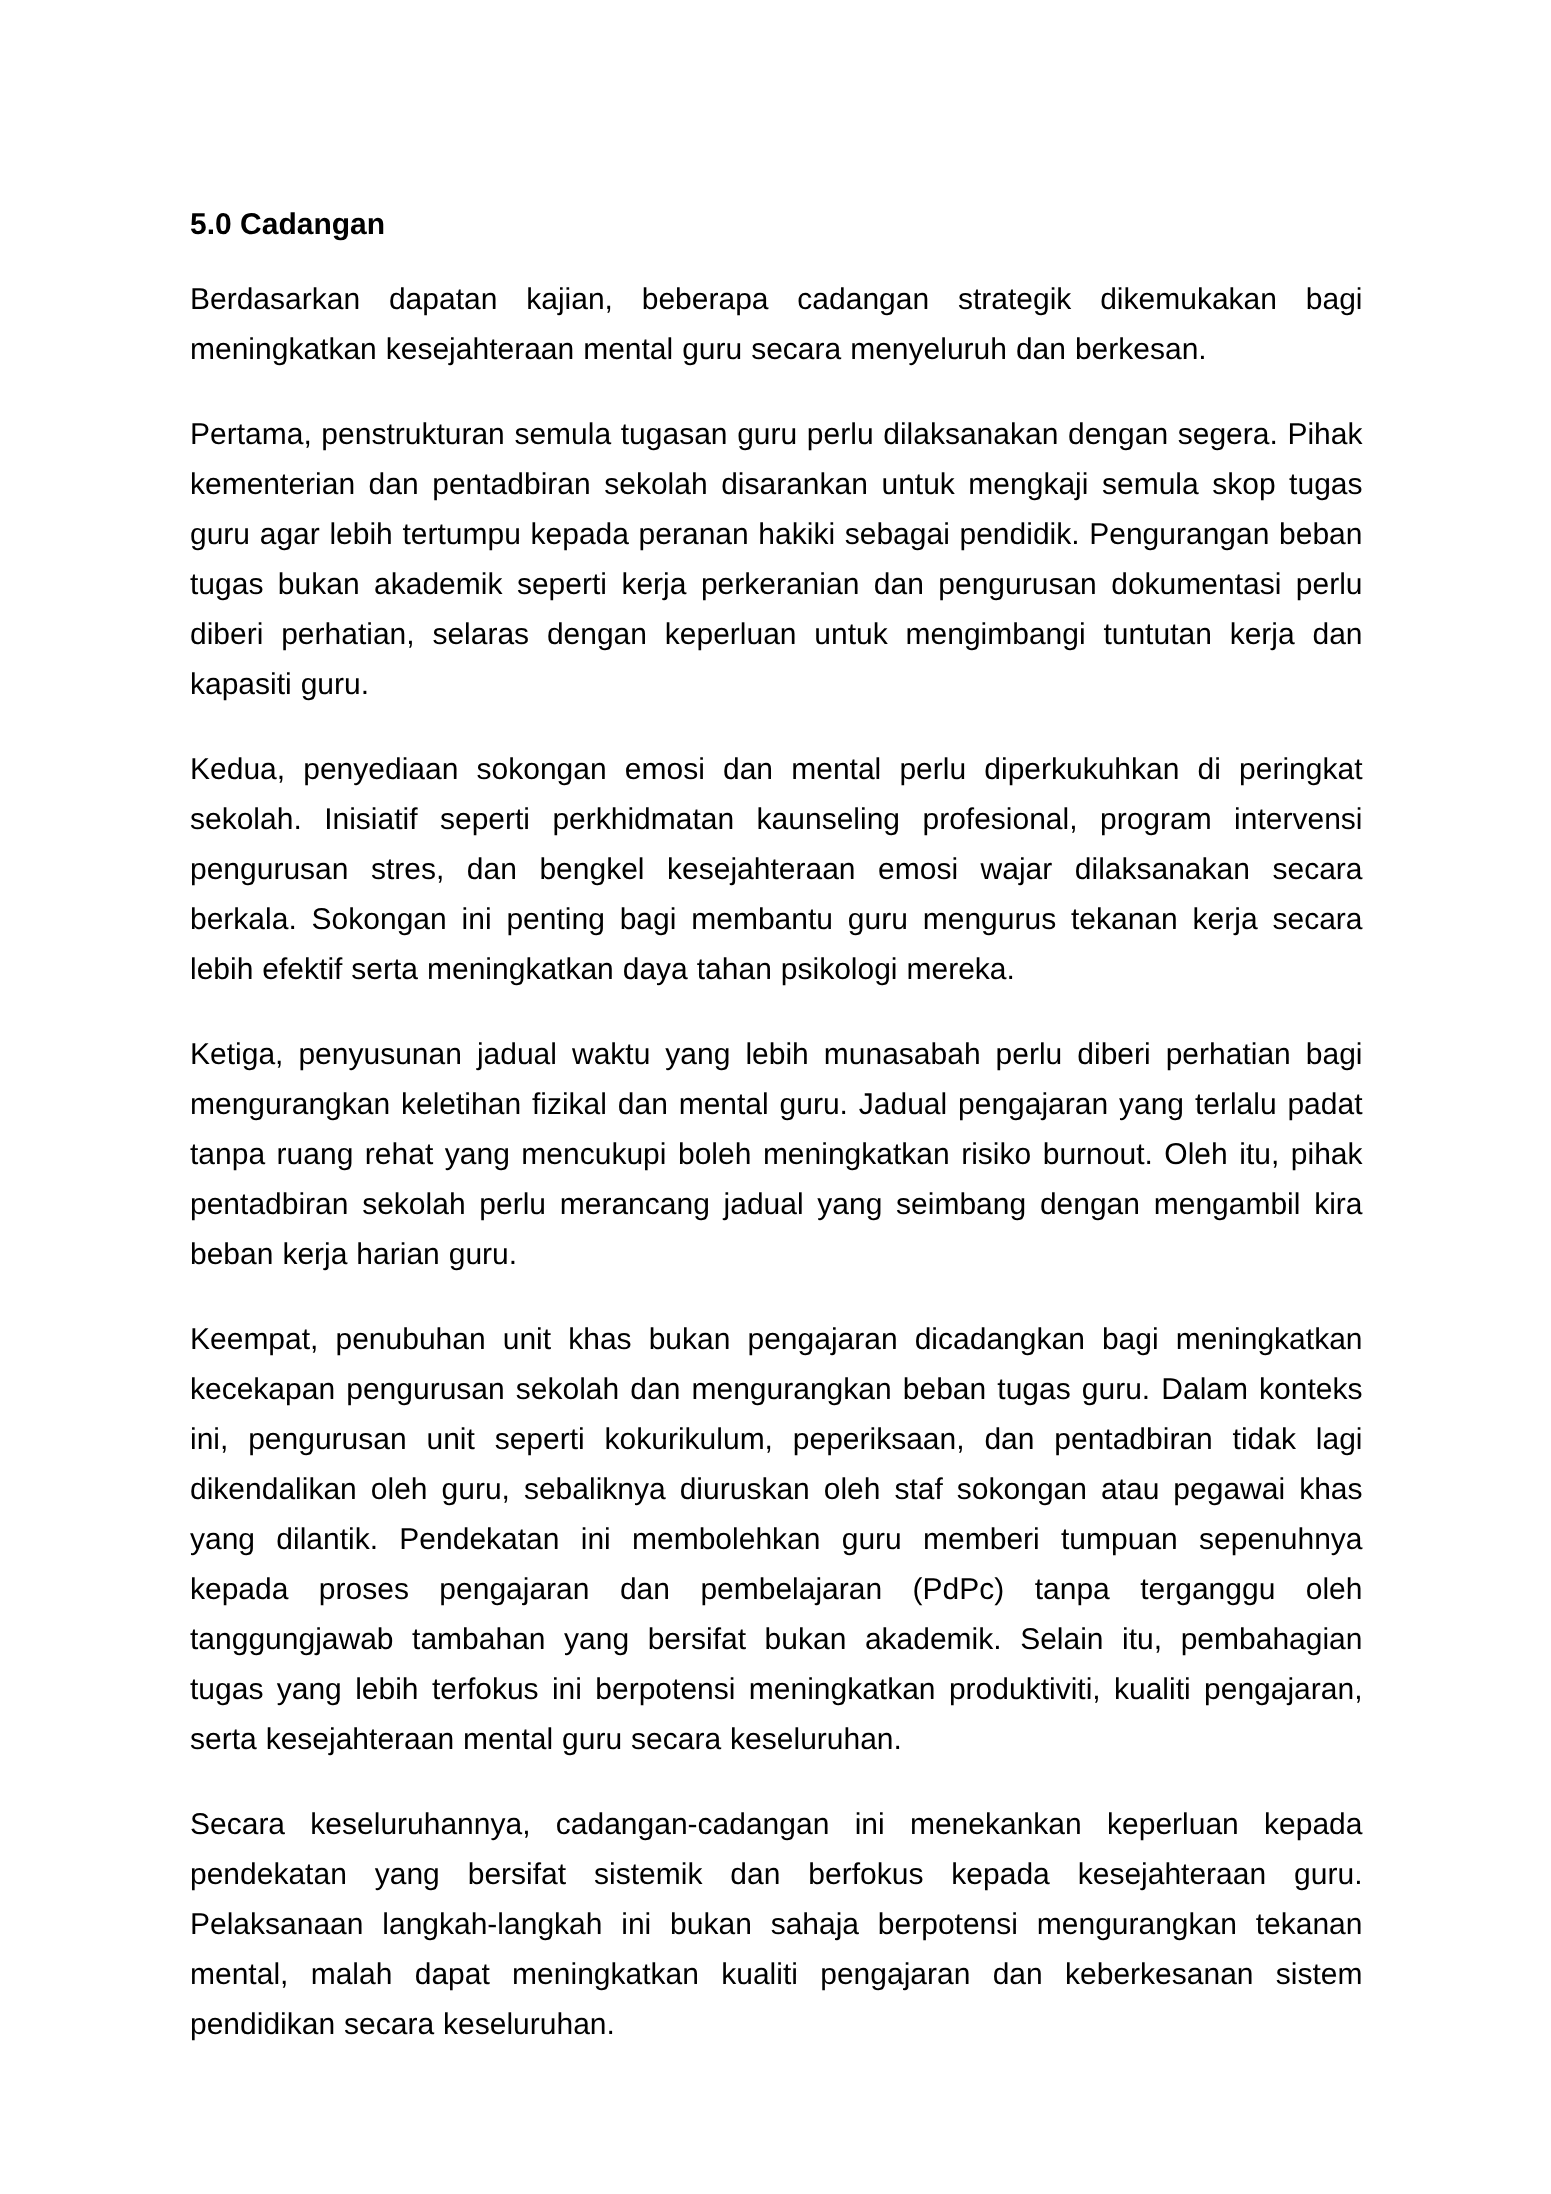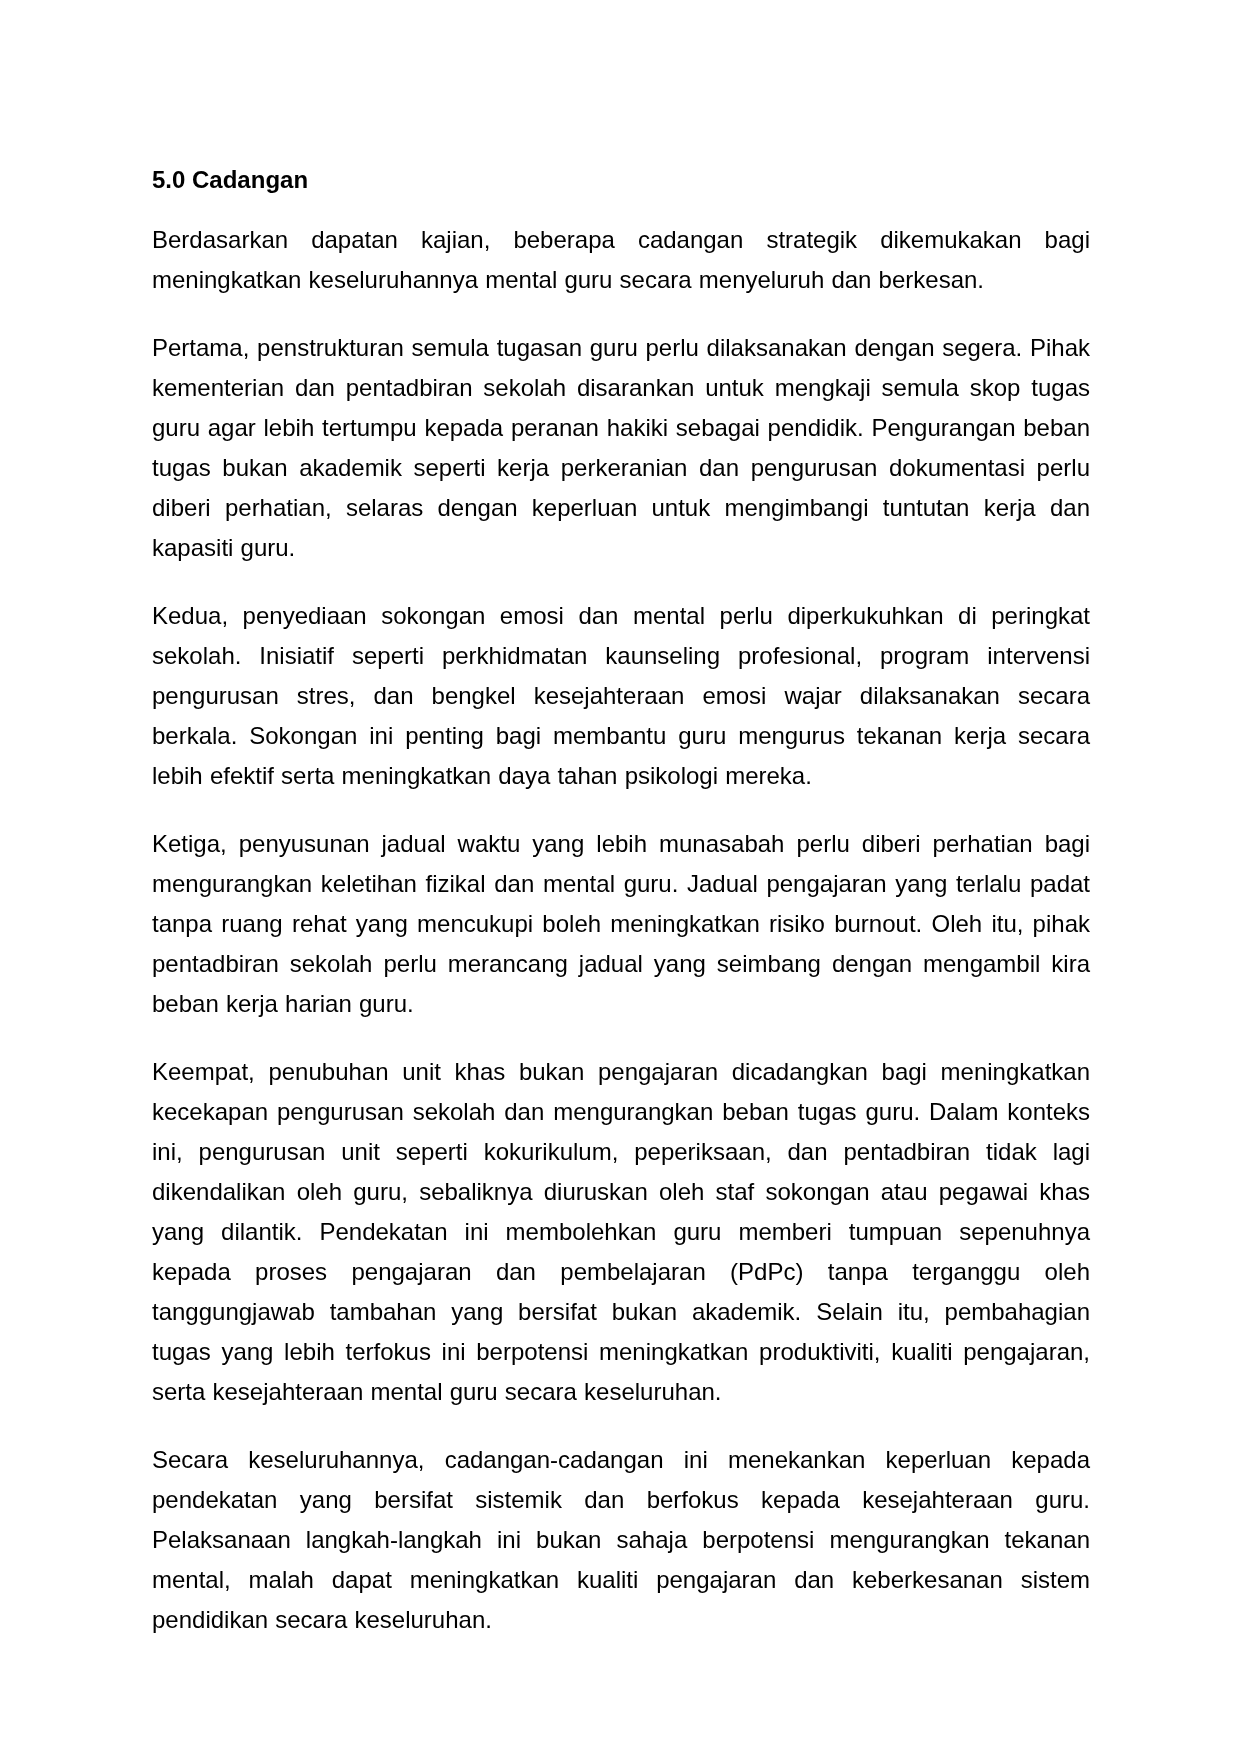--- a/index.html
+++ b/index.html
@@ -33,21 +33,21 @@
     word-spacing: 0.5px;
     hyphens: none;
   }
 </style>
 </head>
 <body>
 
 <div class="page">
   <div class="doc-heading">5.0 Cadangan</div>
 
-  <p class="doc-paragraph">Berdasarkan dapatan kajian, beberapa cadangan strategik dikemukakan bagi meningkatkan keseluruhannya mental guru secara menyeluruh dan berkesan.</p>
+  <p class="doc-paragraph">Berdasarkan dapatan kajian, beberapa cadangan strategik dikemukakan bagi meningkatkan kesejahteraan mental guru secara menyeluruh dan berkesan.</p>
 
   <p class="doc-paragraph">Pertama, penstrukturan semula tugasan guru perlu dilaksanakan dengan segera. Pihak kementerian dan pentadbiran sekolah disarankan untuk mengkaji semula skop tugas guru agar lebih tertumpu kepada peranan hakiki sebagai pendidik. Pengurangan beban tugas bukan akademik seperti kerja perkeranian dan pengurusan dokumentasi perlu diberi perhatian, selaras dengan keperluan untuk mengimbangi tuntutan kerja dan kapasiti guru.</p>
 
   <p class="doc-paragraph">Kedua, penyediaan sokongan emosi dan mental perlu diperkukuhkan di peringkat sekolah. Inisiatif seperti perkhidmatan kaunseling profesional, program intervensi pengurusan stres, dan bengkel kesejahteraan emosi wajar dilaksanakan secara berkala. Sokongan ini penting bagi membantu guru mengurus tekanan kerja secara lebih efektif serta meningkatkan daya tahan psikologi mereka.</p>
 
   <p class="doc-paragraph">Ketiga, penyusunan jadual waktu yang lebih munasabah perlu diberi perhatian bagi mengurangkan keletihan fizikal dan mental guru. Jadual pengajaran yang terlalu padat tanpa ruang rehat yang mencukupi boleh meningkatkan risiko burnout. Oleh itu, pihak pentadbiran sekolah perlu merancang jadual yang seimbang dengan mengambil kira beban kerja harian guru.</p>
 
   <p class="doc-paragraph">Keempat, penubuhan unit khas bukan pengajaran dicadangkan bagi meningkatkan kecekapan pengurusan sekolah dan mengurangkan beban tugas guru. Dalam konteks ini, pengurusan unit seperti kokurikulum, peperiksaan, dan pentadbiran tidak lagi dikendalikan oleh guru, sebaliknya diuruskan oleh staf sokongan atau pegawai khas yang dilantik. Pendekatan ini membolehkan guru memberi tumpuan sepenuhnya kepada proses pengajaran dan pembelajaran (PdPc) tanpa terganggu oleh tanggungjawab tambahan yang bersifat bukan akademik. Selain itu, pembahagian tugas yang lebih terfokus ini berpotensi meningkatkan produktiviti, kualiti pengajaran, serta kesejahteraan mental guru secara keseluruhan.</p>
 
   <p class="doc-paragraph">Secara keseluruhannya, cadangan-cadangan ini menekankan keperluan kepada pendekatan yang bersifat sistemik dan berfokus kepada kesejahteraan guru. Pelaksanaan langkah-langkah ini bukan sahaja berpotensi mengurangkan tekanan mental, malah dapat meningkatkan kualiti pengajaran dan keberkesanan sistem pendidikan secara keseluruhan.</p>

